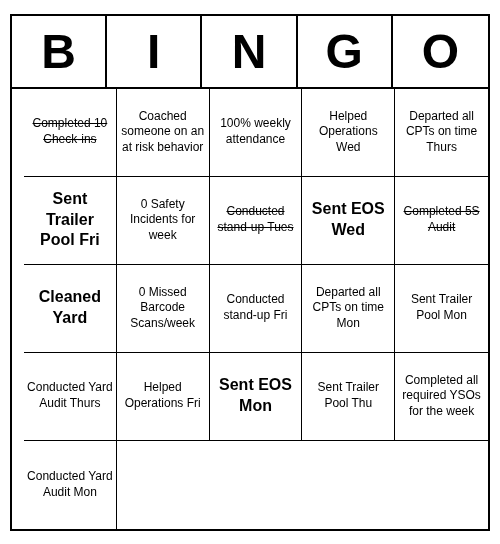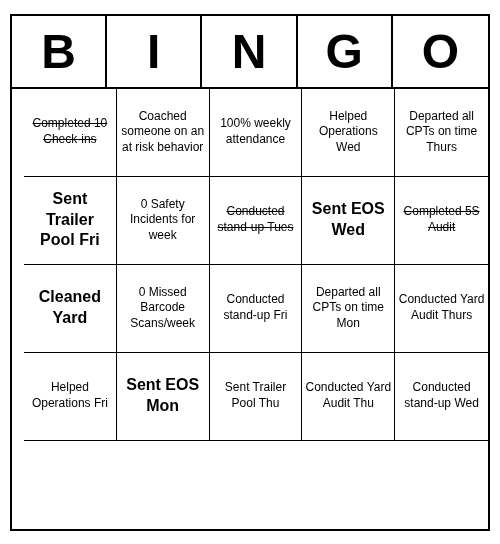--- a/index.html
+++ b/index.html
@@ -113,31 +113,34 @@
       <div class="bingo-cell">
         <span>0 Missed Barcode Scans/week</span>
       </div>
       <div class="bingo-cell">
         <span>Conducted stand-up Fri</span>
       </div>
       <div class="bingo-cell">
         <span>Departed all CPTs on time Mon</span>
       </div>
       <div class="bingo-cell">
+        <span>Sent Trailer Pool Mon</span>
+      </div>
+      <div class="bingo-cell">
         <span>Conducted Yard Audit Thurs</span>
       </div>
       <div class="bingo-cell">
         <span>Helped Operations Fri</span>
       </div>
       <div class="bingo-cell large-text">
         <span>Sent EOS Mon</span>
       </div>
       <div class="bingo-cell">
         <span>Sent Trailer Pool Thu</span>
       </div>
       <div class="bingo-cell">
-        <span>Conducted Yard Audit Thu</span>
+        <span>Completed all required YSOs for the week</span>
       </div>
       <div class="bingo-cell">
-        <span>Conducted stand-up Wed</span>
+        <span>Conducted Yard Audit Mon</span>
       </div>
     </div>
 </div>
 
 </body></html>

